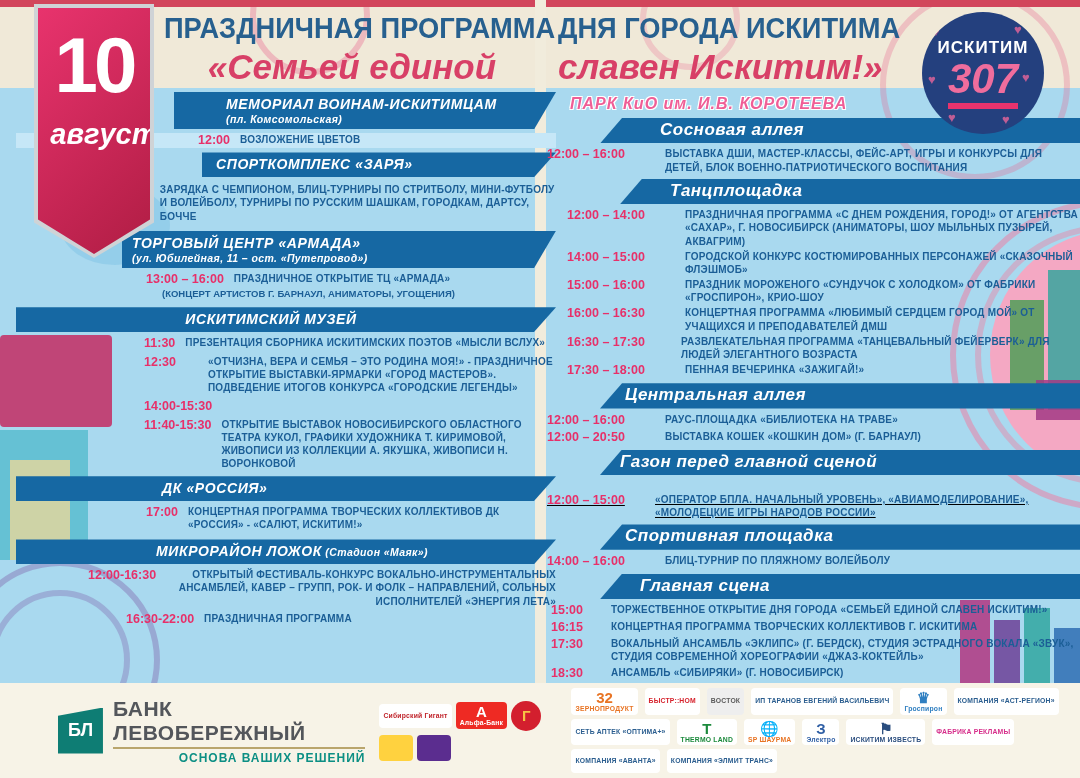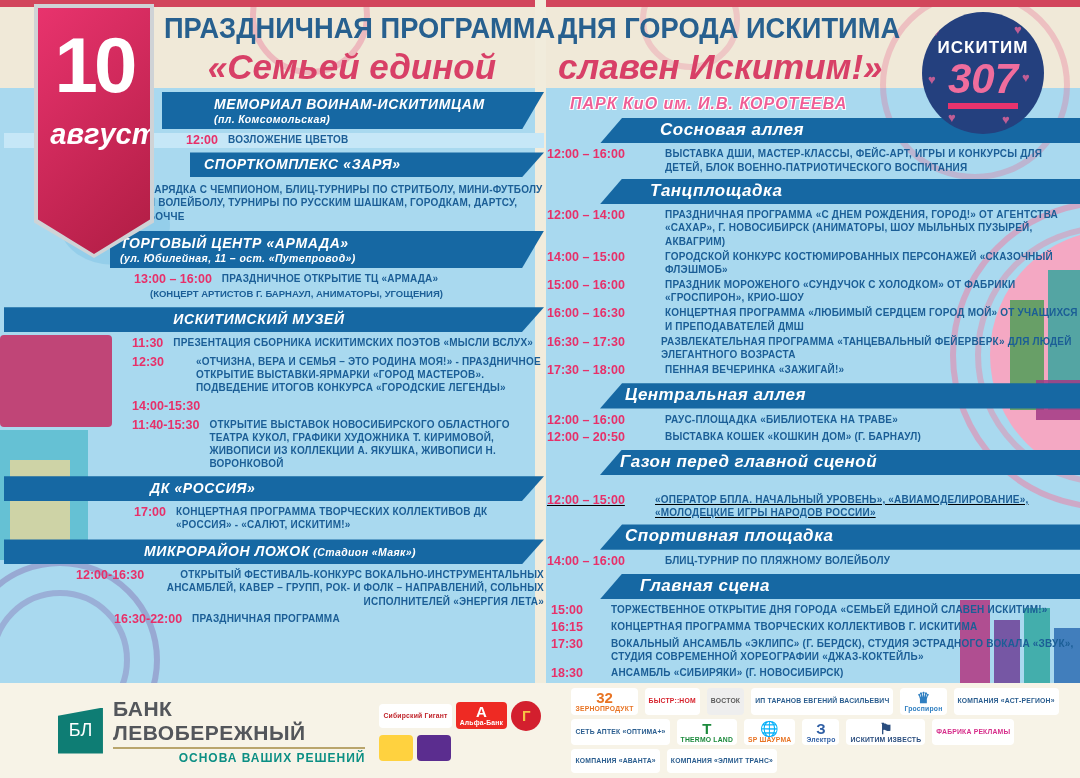--- a/index.html
+++ b/index.html
@@ -34,38 +34,38 @@
       background:#24407e;z-index:6;display:flex;flex-direction:column;align-items:center;justify-content:center;overflow:hidden;}
   .badge .heart{position:absolute;color:#e8659b;font-size:13px;opacity:.8;}
   .badge-city{color:#fff;font-weight:bold;font-size:17px;letter-spacing:1px;z-index:2;}
   .badge-num{color:#ef6d9d;font-weight:bold;font-style:italic;font-size:42px;line-height:1;z-index:2;}
   .badge-bar{width:70px;height:6px;background:#e8336d;margin-top:3px;z-index:2;}
   .park-title{position:absolute;left:570px;top:95px;z-index:6;font-size:16px;font-weight:bold;font-style:italic;
       color:#ef5e96;letter-spacing:1px;
       text-shadow:-1px -1px 0 #fff,1px -1px 0 #fff,-1px 1px 0 #fff,1px 1px 0 #fff;}
   
   .col{position:absolute;z-index:5;}
-  #left-col{left:4px;top:92px;width:540px;}
+  #left-col{left:16px;top:92px;width:540px;}
   #right-col{left:545px;top:118px;width:535px;}
   .ban{background:#1668a3;color:#fff;font-style:italic;font-weight:bold;position:relative;}
   .ban-l{clip-path:polygon(0 0,100% 0,calc(100% - 22px) 100%,0 100%);}
   .ban-r{clip-path:polygon(22px 0,100% 0,100% 100%,0 100%);}
   .ban-title{font-size:14px;letter-spacing:.6px;line-height:1.2;}
   .ban-sub{font-size:10.5px;font-weight:bold;letter-spacing:.4px;line-height:1.2;}
   .area-title{font-size:17px;letter-spacing:.5px;}
   .ev{display:grid;column-gap:10px;margin-top:4px;margin-bottom:4px;}
   .ev-time{color:#e73069;font-weight:bold;font-size:12.5px;white-space:nowrap;line-height:1.2;}
   .ev-text{color:#1b5e96;font-weight:bold;font-size:10px;line-height:1.32;letter-spacing:.2px;}
   .ev-note{grid-column:1 / span 2;color:#1b5e96;font-weight:bold;font-size:9.5px;padding-left:16px;margin-top:1px;}
   .hl{background:#c6e7f7;}
   
   .sponsors{position:absolute;left:0;top:683px;width:1080px;height:95px;background:#f7f3e7;z-index:6;
       display:flex;align-items:center;}
   .bank{display:flex;align-items:center;margin-left:58px;}
-  .bank-mark{width:46px;height:46px;background:#0e7d74;color:#fff;font-weight:normal;font-size:18px;
+  .bank-mark{width:46px;height:46px;background:#0e7d74;color:#fff;font-weight:bold;font-size:18px;
       display:flex;align-items:center;justify-content:center;clip-path:polygon(0 18%,100% 0,100% 100%,0 100%);}
   .bank-text{margin-left:10px;}
   .bank-name{font-size:21px;font-weight:bold;color:#53565b;letter-spacing:.5px;border-bottom:2px solid #b9a56c;padding-bottom:2px;}
   .bank-tag{font-size:12px;font-weight:bold;color:#0c8f84;letter-spacing:1px;text-align:right;margin-top:2px;}
   .marks{display:flex;flex-wrap:wrap;width:180px;margin-left:14px;gap:4px;align-items:center;}
   .mark{display:flex;flex-direction:column;align-items:center;justify-content:center;font-weight:bold;}
   .tiles{display:flex;flex-wrap:wrap;align-content:center;gap:4px 7px;margin-left:16px;width:520px;}
   .tile{display:flex;flex-direction:column;align-items:center;justify-content:center;
       font-weight:bold;text-align:center;border-radius:4px;padding:2px 4px;min-height:24px;}
   .tile .big{font-size:15px;line-height:1;}
@@ -206,21 +206,21 @@
   <div id="right-col" class="col">
       <div class="rsec" style="margin-bottom: 5px;">
         <div class="ban ban-r" style="margin-left: 55px; width: 480px; padding: 2px 8px 3px 60px; margin-bottom: 4px;">
           <div class="ban-title area-title">Сосновая аллея</div>
         </div>
         <div class="ev" style="padding-left: 2px; grid-template-columns: minmax(108px, auto) 1fr; column-gap: 10px; margin-top: 2px; margin-bottom: 2px;">
           <div class="ev-time">12:00 – 16:00</div>
           <div class="ev-text">ВЫСТАВКА ДШИ, МАСТЕР-КЛАССЫ, ФЕЙС-АРТ, ИГРЫ И КОНКУРСЫ ДЛЯ ДЕТЕЙ, БЛОК ВОЕННО-ПАТРИОТИЧЕСКОГО ВОСПИТАНИЯ</div>
         </div>
       </div>
-      <div class="rsec" style="margin-bottom: 5px;">
+      <div class="rsec" style="margin-bottom: 5px; margin-left: 20px;">
         <div class="ban ban-r" style="margin-left: 55px; width: 480px; padding: 2px 8px 3px 50px; margin-bottom: 4px;">
           <div class="ban-title area-title">Танцплощадка</div>
         </div>
         <div class="ev" style="padding-left: 2px; grid-template-columns: minmax(108px, auto) 1fr; column-gap: 10px; margin-top: 2px; margin-bottom: 2px;">
           <div class="ev-time">12:00 – 14:00</div>
           <div class="ev-text">ПРАЗДНИЧНАЯ ПРОГРАММА «С ДНЕМ РОЖДЕНИЯ, ГОРОД!» ОТ АГЕНТСТВА «САХАР», Г. НОВОСИБИРСК (АНИМАТОРЫ, ШОУ МЫЛЬНЫХ ПУЗЫРЕЙ, АКВАГРИМ)</div>
         </div>
         <div class="ev" style="padding-left: 2px; grid-template-columns: minmax(108px, auto) 1fr; column-gap: 10px; margin-top: 2px; margin-bottom: 2px;">
           <div class="ev-time">14:00 – 15:00</div>
           <div class="ev-text">ГОРОДСКОЙ КОНКУРС КОСТЮМИРОВАННЫХ ПЕРСОНАЖЕЙ «СКАЗОЧНЫЙ ФЛЭШМОБ»</div>

